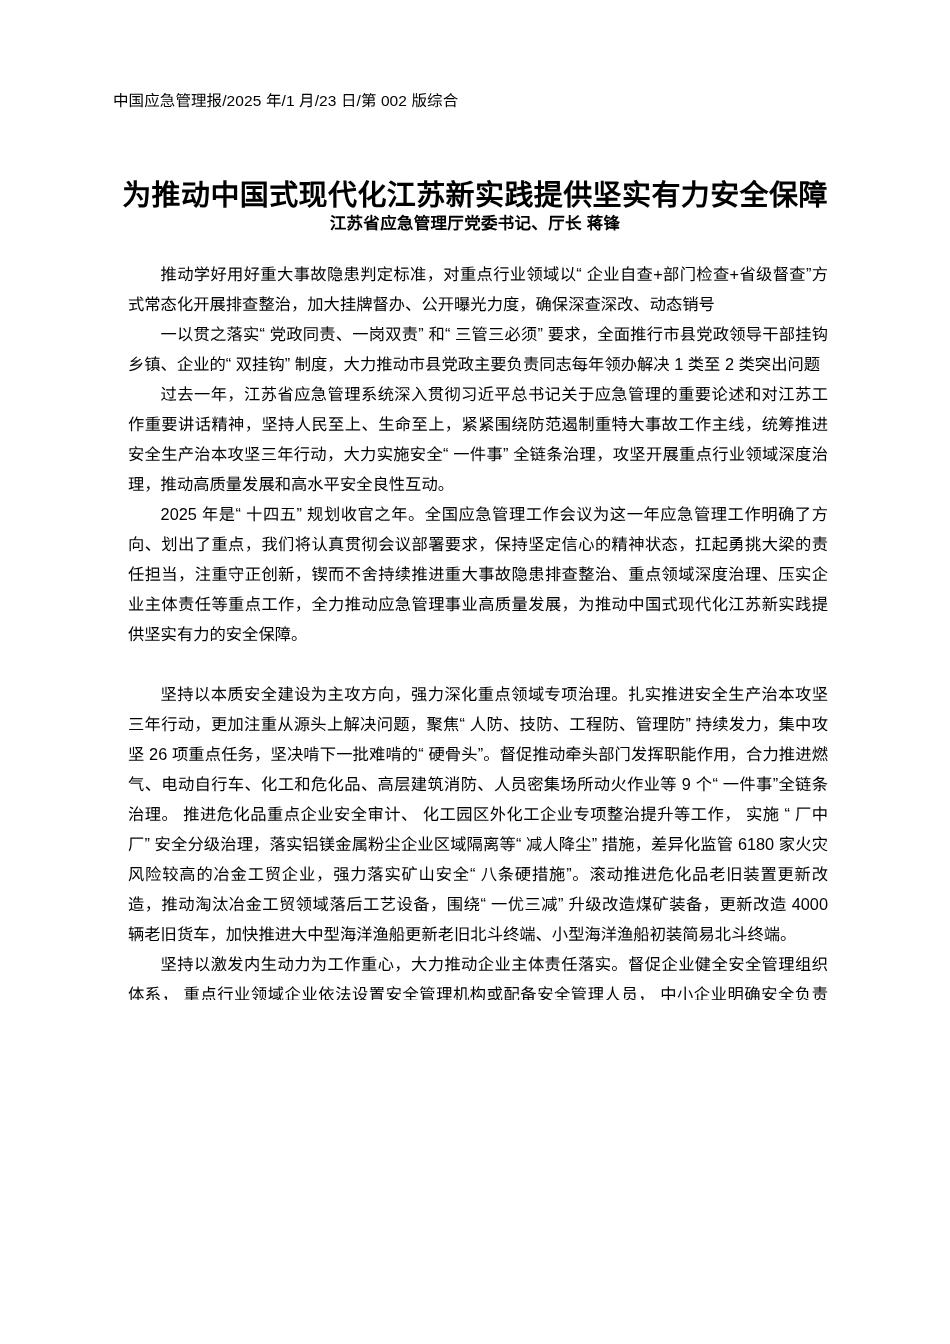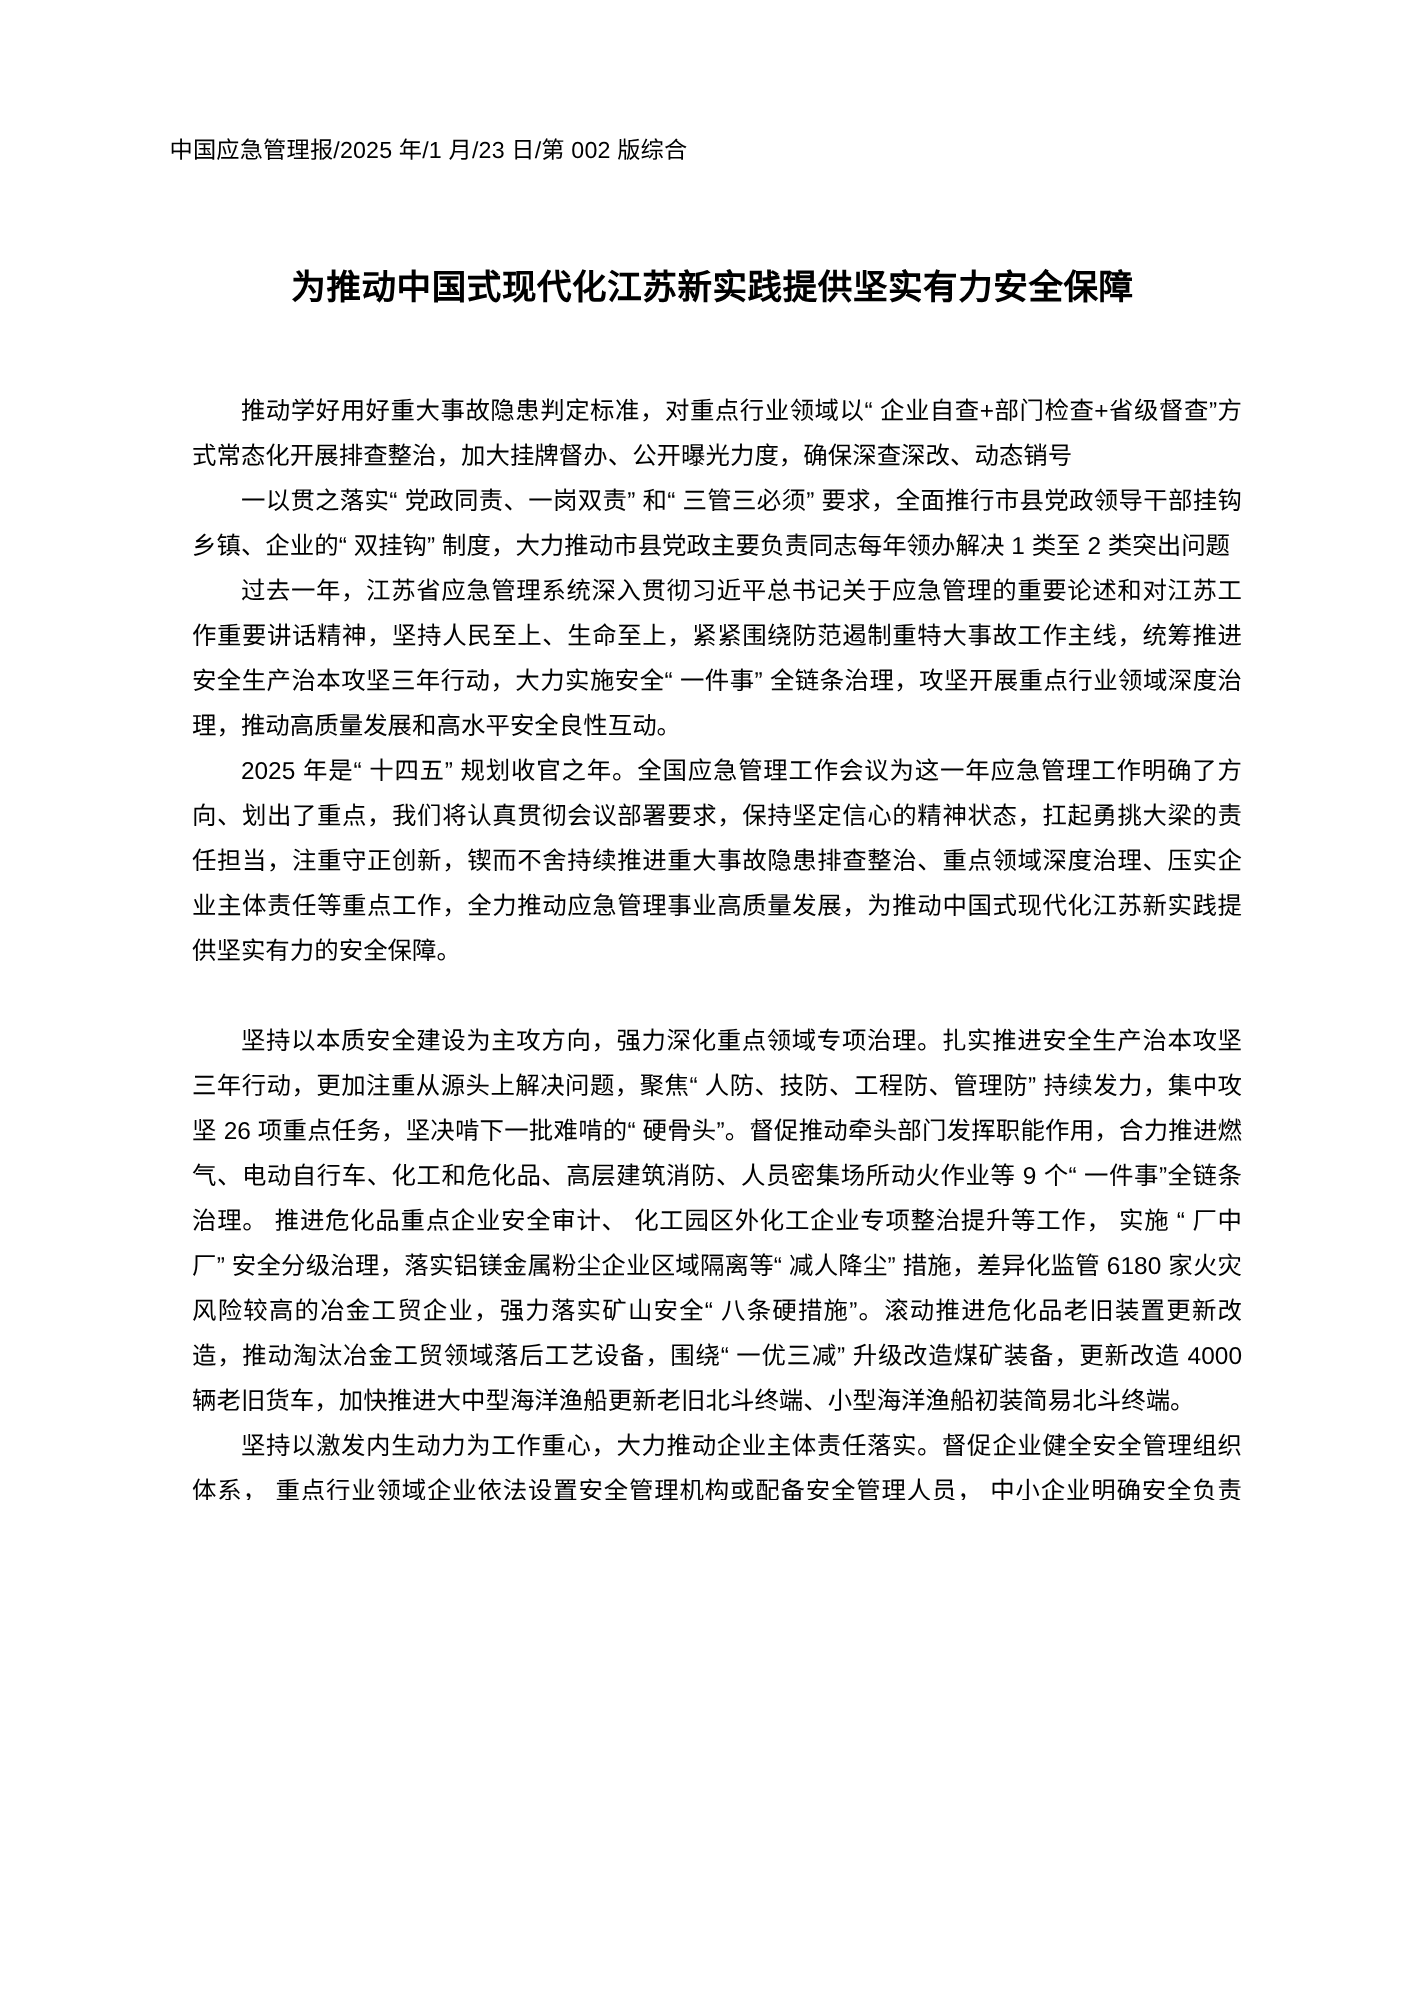--- a/index.html
+++ b/index.html
@@ -35,21 +35,21 @@
     letter-spacing: 0.1px;
   }
 
   
   .doc-title {
     position: absolute;
     left: 0;
     top: 158px;
     width: 950px;
     text-align: center;
-    font-size: 23px;
+    font-size: 29px;
     font-weight: bold;
     letter-spacing: 0.4px;
     line-height: 36px;
     color: #000;
   }
 
   
   .doc-byline {
     position: absolute;
     left: 0;
@@ -133,20 +133,21 @@
 </style>
 </head>
 <body>
 
 <div class="page">
 
   <div class="source-line">中国应急管理报/2025 年/1 月/23 日/第 002 版综合</div>
 
   <h1 class="doc-title">为推动中国式现代化江苏新实践提供坚实有力安全保障</h1>
 
+  <div class="doc-byline">江苏省应急管理厅党委书记、厅长  蒋锋</div>
 
   <div class="body-block">
     <p>推动学好用好重大事故隐患判定标准，对重点行业领域以“ 企业自查+部门检查+省级督查”方式常态化开展排查整治，加大挂牌督办、公开曝光力度，确保深查深改、动态销号</p>
     <p>一以贯之落实“ 党政同责、一岗双责” 和“ 三管三必须” 要求，全面推行市县党政领导干部挂钩乡镇、企业的“ 双挂钩” 制度，大力推动市县党政主要负责同志每年领办解决 1 类至 2 类突出问题</p>
     <p>过去一年，江苏省应急管理系统深入贯彻习近平总书记关于应急管理的重要论述和对江苏工作重要讲话精神，坚持人民至上、生命至上，紧紧围绕防范遏制重特大事故工作主线，统筹推进安全生产治本攻坚三年行动，大力实施安全“ 一件事” 全链条治理，攻坚开展重点行业领域深度治理，推动高质量发展和高水平安全良性互动。</p>
     <p>2025 年是“ 十四五” 规划收官之年。全国应急管理工作会议为这一年应急管理工作明确了方向、划出了重点，我们将认真贯彻会议部署要求，保持坚定信心的精神状态，扛起勇挑大梁的责任担当，注重守正创新，锲而不舍持续推进重大事故隐患排查整治、重点领域深度治理、压实企业主体责任等重点工作，全力推动应急管理事业高质量发展，为推动中国式现代化江苏新实践提供坚实有力的安全保障。</p>
     <p class="spacer-before">坚持以本质安全建设为主攻方向，强力深化重点领域专项治理。扎实推进安全生产治本攻坚三年行动，更加注重从源头上解决问题，聚焦“ 人防、技防、工程防、管理防” 持续发力，集中攻坚 26 项重点任务，坚决啃下一批难啃的“ 硬骨头”。督促推动牵头部门发挥职能作用，合力推进燃气、电动自行车、化工和危化品、高层建筑消防、人员密集场所动火作业等 9 个“ 一件事”全链条治理。 推进危化品重点企业安全审计、 化工园区外化工企业专项整治提升等工作， 实施 “ 厂中厂” 安全分级治理，落实铝镁金属粉尘企业区域隔离等“ 减人降尘” 措施，差异化监管 6180 家火灾风险较高的冶金工贸企业，强力落实矿山安全“ 八条硬措施”。滚动推进危化品老旧装置更新改造，推动淘汰冶金工贸领域落后工艺设备，围绕“ 一优三减” 升级改造煤矿装备，更新改造 4000 辆老旧货车，加快推进大中型海洋渔船更新老旧北斗终端、小型海洋渔船初装简易北斗终端。</p>
     <p>坚持以激发内生动力为工作重心，大力推动企业主体责任落实。督促企业健全安全管理组织体系， 重点行业领域企业依法设置安全管理机构或配备安全管理人员， 中小企业明确安全负责人、配备专兼职安全管理人员，社会面小场所配备专兼职消防安全员。推动企业制定实施覆盖全员的安全生产、消防安全责任清单，督促主要负责人落实“ 五到位” 要求、安全管理机构负责人强化日常管理，把安全员作为重中之重，推广“ 班前班后五分钟”“ 红丝带” 等有效做法，落实安全员隐患排查、教育提醒、现场管理等职责。分级分类开展危化品、冶金工贸、矿山等重点行业领域企业负责人和安全管理员专题培训，推进工业园区统一集中培训、企业内部自主培训，推动高危行业领域、 劳动密集型企业定期开展疏散逃生演练， 建立实施企业事故隐患内部报告奖励机制。</p>
   </div>
 

